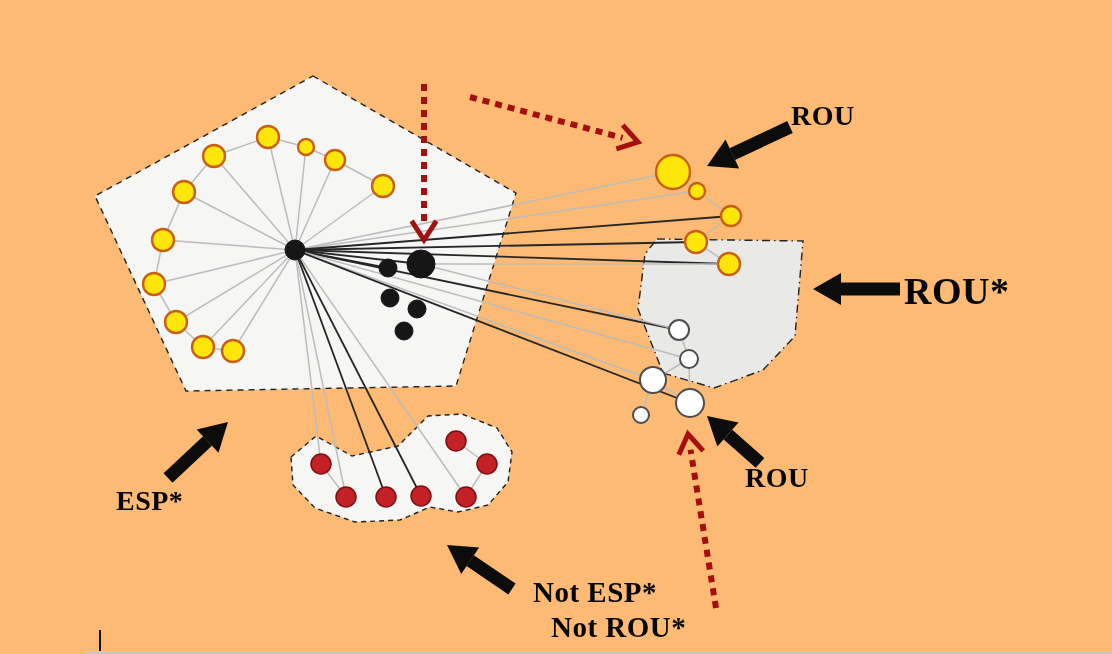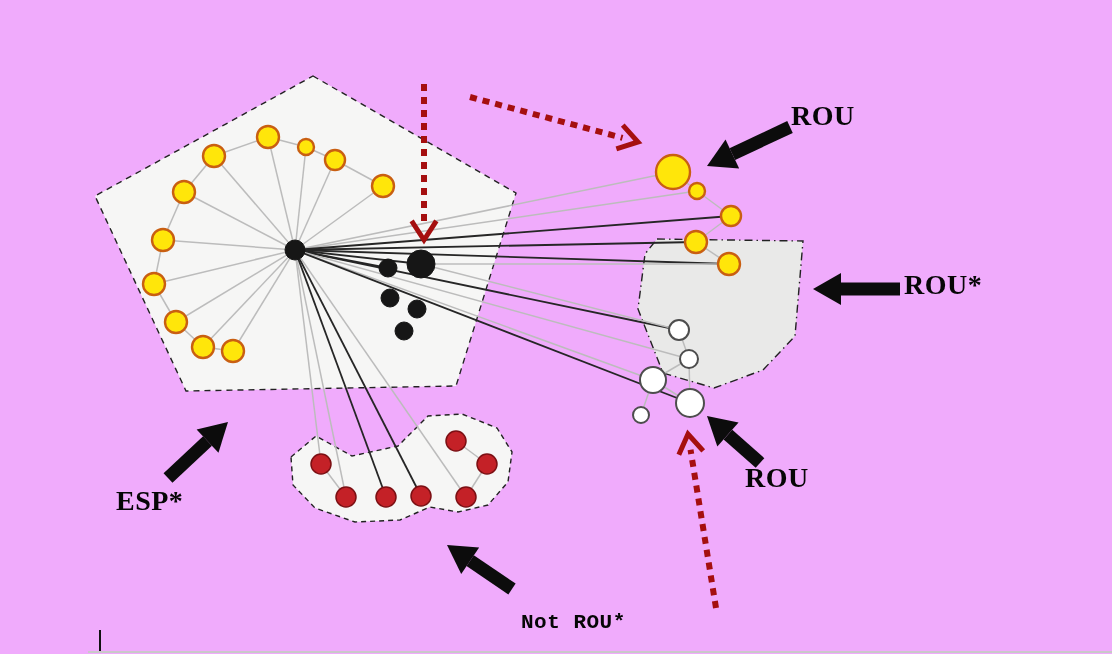--- a/index.html
+++ b/index.html
@@ -1,25 +1,25 @@
 <!DOCTYPE html>
 <html><head>
 <meta charset="utf-8">
 <style>
   html,body{margin:0;padding:0;background:#ffffff;}
   body{font-family:"Liberation Serif",serif;}
-  #stage{position:relative;width:1112px;height:654px;background:#f0abfc;overflow:hidden;}
+  #stage{position:relative;width:1112px;height:654px;background:#fdba74;overflow:hidden;}
   #diagram-svg{position:absolute;left:0;top:0;}
   .diagram-label{position:absolute;font-weight:bold;color:#060606;white-space:nowrap;letter-spacing:0.5px;}
   .lbl-rou-top{left:791px;top:100px;font-size:28px;}
-  .lbl-rou-star{left:904px;top:269px;font-size:28px;}
+  .lbl-rou-star{left:904px;top:269px;font-size:38px;}
   .lbl-rou-bottom{left:745px;top:462px;font-size:28px;}
   .lbl-esp-star{left:116px;top:485px;font-size:28px;}
   .lbl-not-esp{left:533px;top:576px;font-size:29px;}
-  .lbl-not-rou{left:521px;top:611px;font-size:21px;font-family:Liberation Mono, monospace;}
+  .lbl-not-rou{left:551px;top:611px;font-size:29px;}
   .bottom-rule{position:absolute;left:88px;right:0;bottom:1px;height:2px;background:#c9c9c9;}
   .cursor-tick{position:absolute;left:99px;top:630px;width:2px;height:21px;background:#111111;}
 </style>
 </head>
 <body>
 
 <div id="stage">
 
   <svg id="diagram-svg" width="1112" height="654" viewBox="0 0 1112 654">
     <g id="layer-regions">
@@ -135,17 +135,18 @@
         <polygon points="813,289 841,273 841,305" fill="#0c0c0c"></polygon>
         <line x1="760" y1="463" x2="727.9492544843862" y2="434.57764076917266" stroke="#0c0c0c" stroke-width="13"></line>
         <polygon points="707,416 738.5650492096277,422.6066382066663 717.3334597591447,446.54864333167905" fill="#0c0c0c"></polygon>
       </g>
   </svg>
 
   <div class="diagram-label lbl-rou-top">ROU</div>
   <div class="diagram-label lbl-rou-star">ROU*</div>
   <div class="diagram-label lbl-rou-bottom">ROU</div>
   <div class="diagram-label lbl-esp-star">ESP*</div>
+  <div class="diagram-label lbl-not-esp">Not ESP*</div>
   <div class="diagram-label lbl-not-rou">Not ROU*</div>
 
   <div class="bottom-rule"></div>
   <div class="cursor-tick"></div>
 </div>
 
 </body></html>

